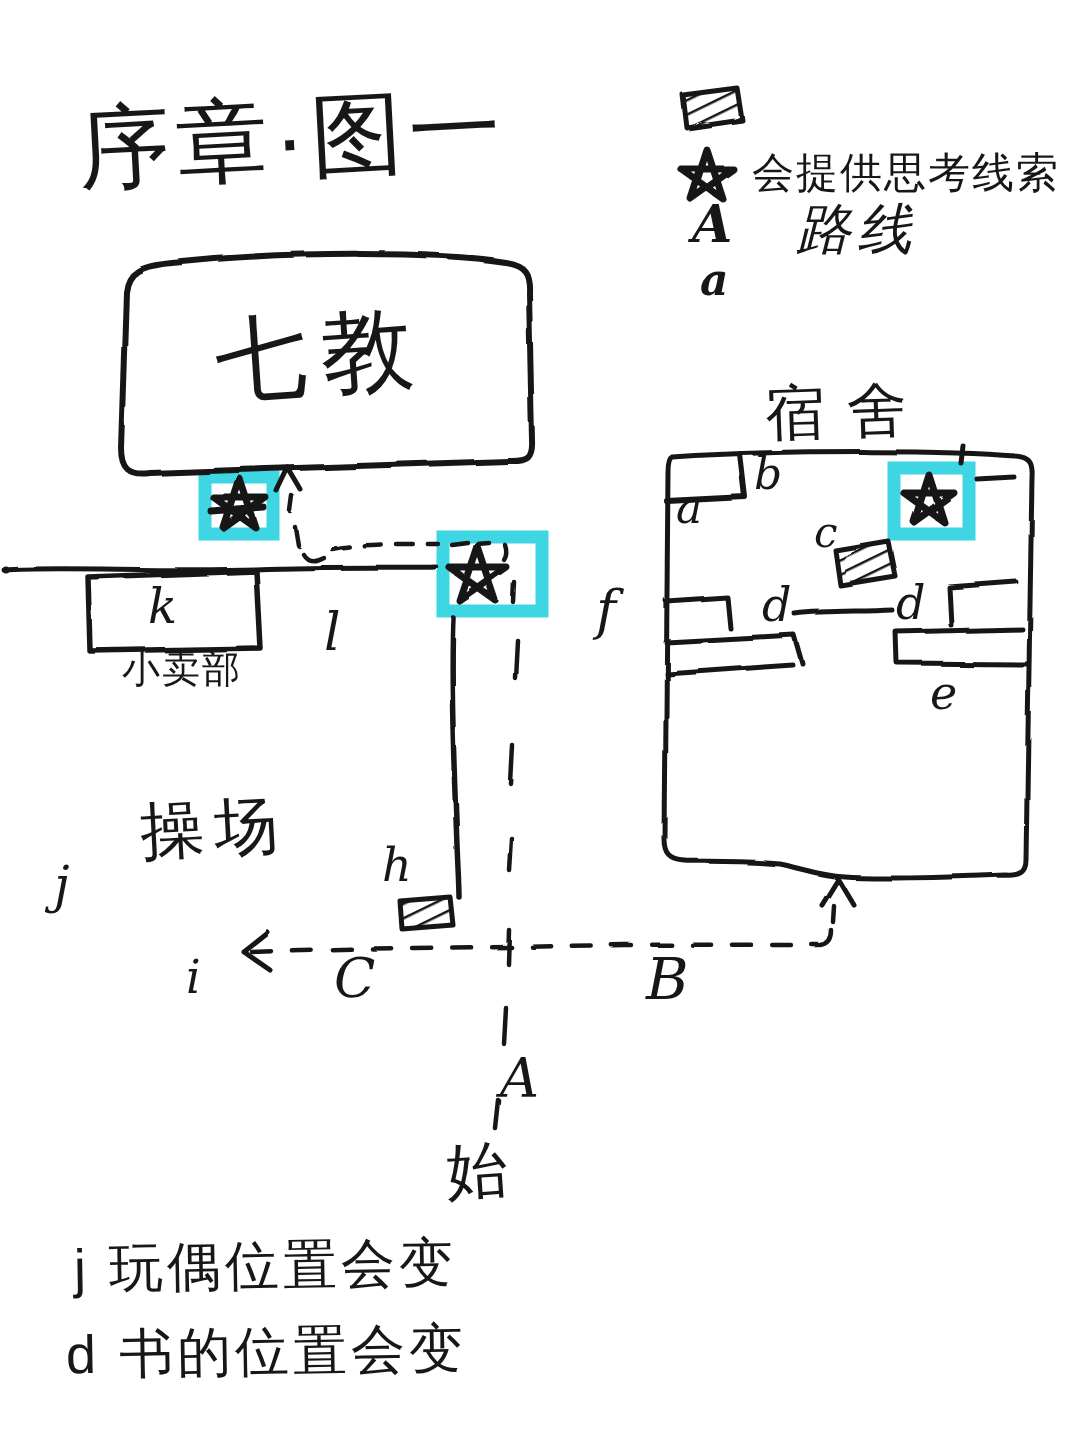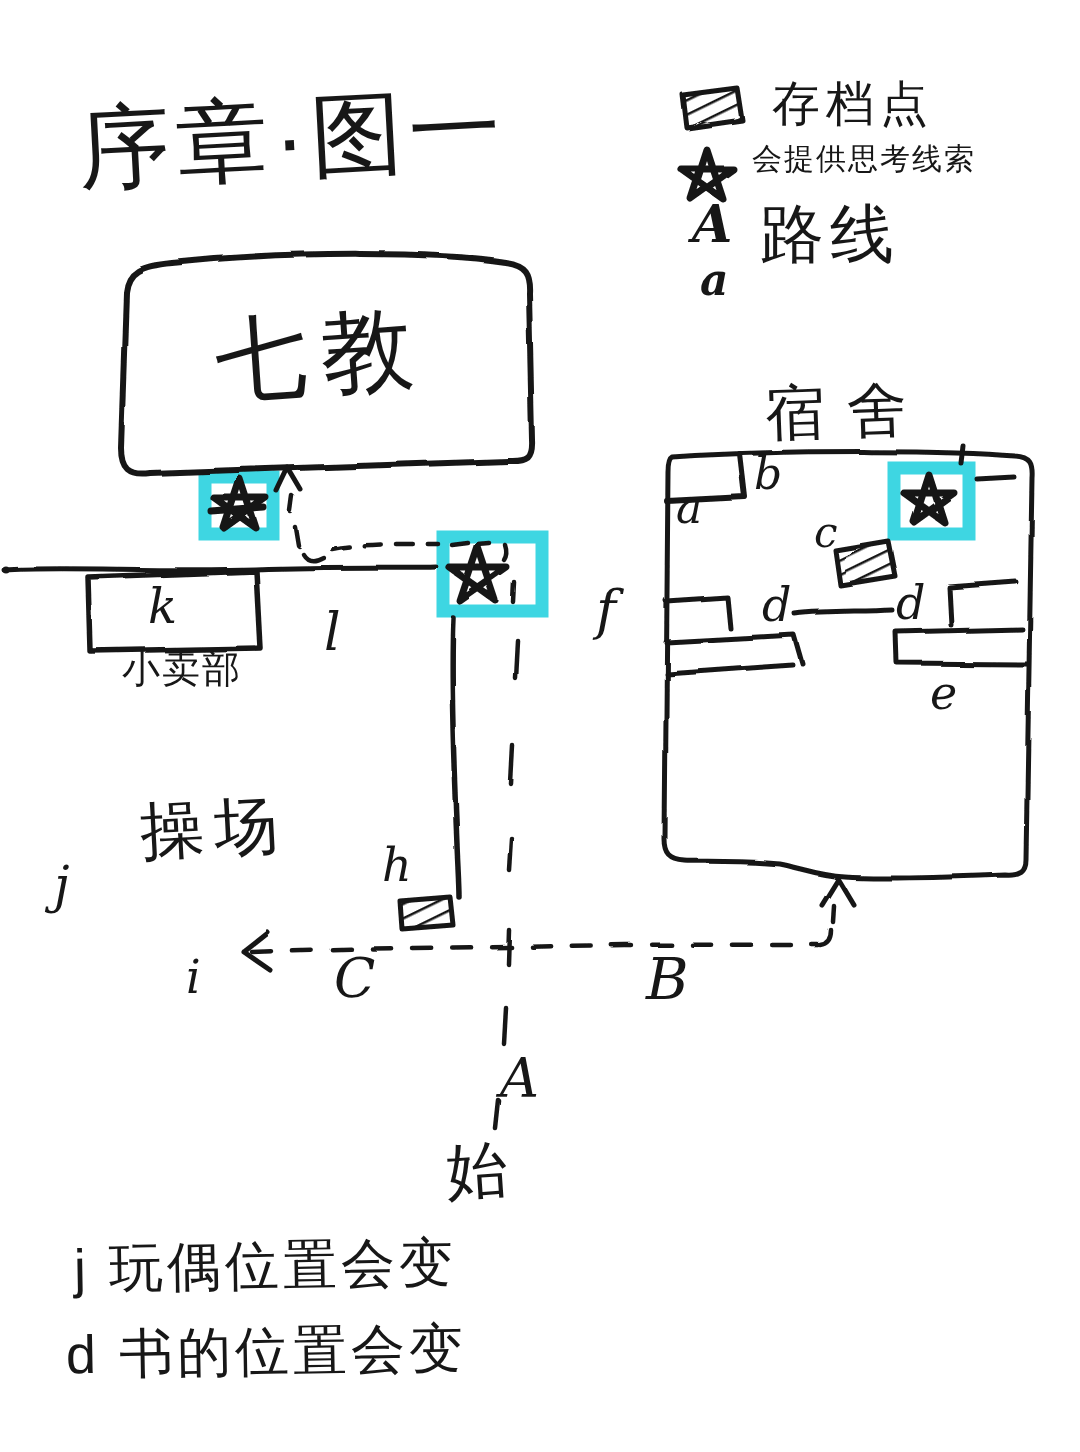--- a/index.html
+++ b/index.html
@@ -103,24 +103,23 @@
         <path d="M268,933 L244,952 M244,952 L270,970" stroke-width="5"></path>
 
         <path d="M820,945 C828,944 831,938 831,930 M833,922 L834,906"></path>
         <path d="M822,905 L838,879 M838,879 L853,904" stroke-width="5"></path>
       </g>
     </g>
   </svg>
 
   <div class="lbl" style="left:78px;top:92px;font-size:92px;letter-spacing:6px;transform:rotate(-3deg);">序章·图一</div>
 
-  <div class="lbl" style="left:772px;top:80px;font-size:48px;letter-spacing:6px;">存档点</div>
-  <div class="lbl" style="left:752px;top:144px;font-size:30px;letter-spacing:2px;">会提供思考线索</div>
+  <div class="lbl" style="left:752px;top:152px;font-size:42px;letter-spacing:2px;">会提供思考线索</div>
   <div class="lbl legend-sym" style="left:692px;top:198px;font-size:52px;">A</div>
-  <div class="lbl" style="left:760px;top:202px;font-size:64px;letter-spacing:6px;">路线</div>
+  <div class="lbl" style="left:796px;top:202px;font-size:55px;letter-spacing:6px;font-style:italic;">路线</div>
   <div class="lbl legend-sym" style="left:700px;top:258px;font-size:44px;">a</div>
 
   <div class="lbl" style="left:215px;top:308px;font-size:92px;letter-spacing:14px;transform:rotate(-4deg);">七教</div>
   <div class="lbl" style="left:765px;top:382px;font-size:60px;letter-spacing:22px;transform:rotate(-2deg);">宿舍</div>
   <div class="lbl" style="left:98px;top:650px;font-size:38px;letter-spacing:2px;margin-left:24px;">小卖部</div>
   <div class="lbl" style="left:140px;top:796px;font-size:64px;letter-spacing:10px;transform:rotate(-3deg);">操场</div>
   <div class="lbl" style="left:446px;top:1140px;font-size:62px;transform:rotate(-4deg);">始</div>
 
   <div class="lbl letter" style="left:676px;top:486px;font-size:44px;">a</div>
   <div class="lbl letter" style="left:754px;top:452px;font-size:44px;">b</div>

